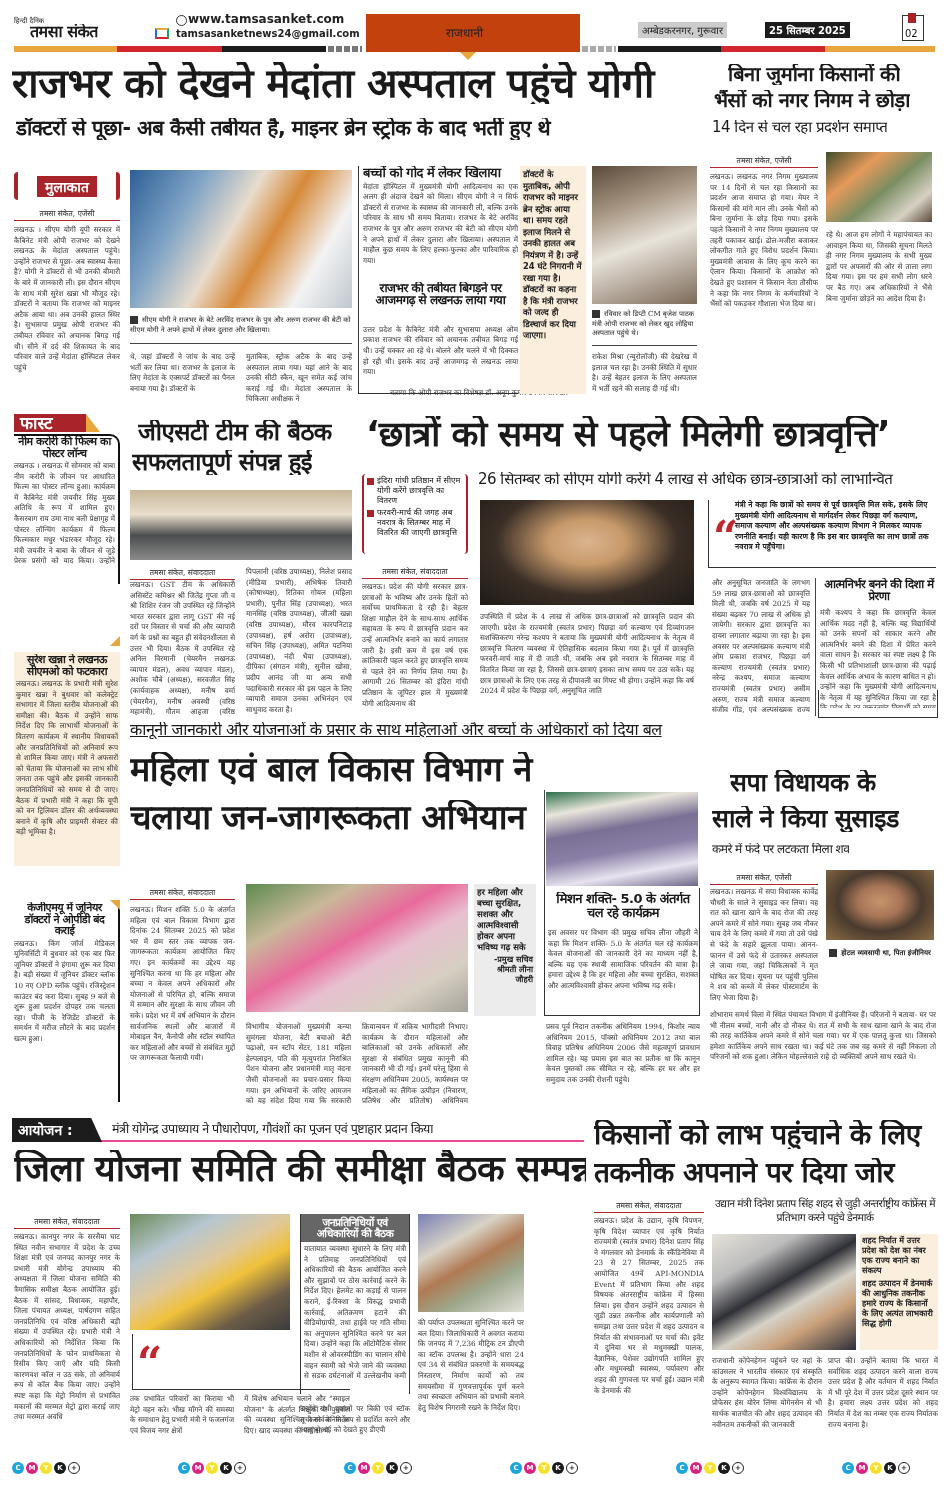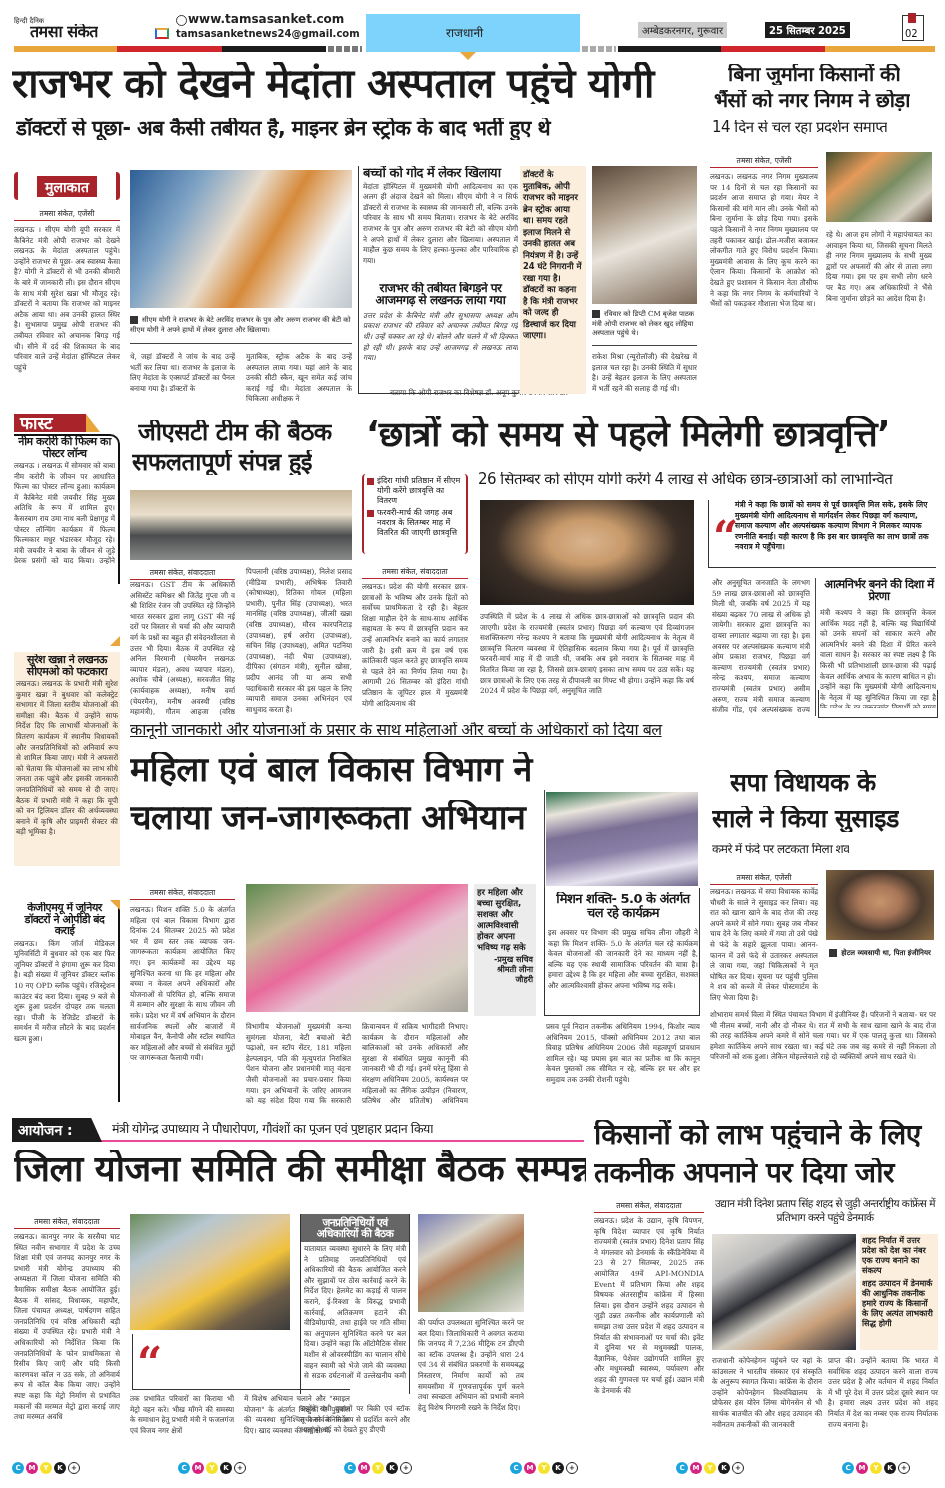--- a/index.html
+++ b/index.html
@@ -24,21 +24,21 @@
   <div class="abs" style="left:14px;top:16px;font-size:7px;color:#222;">हिन्दी दैनिक</div>
   <div class="abs hl" style="left:30px;top:24px;font-size:16px;">तमसा संकेत</div>
   <div class="abs" style="left:155px;top:28px;width:14px;height:11px;border:2px solid #d1262b;border-top-color:#e8a63c;border-left-color:#1a73e8;border-right-color:#1ea362;"></div>
   <div class="abs" style="left:176px;top:15px;width:11px;height:11px;border:1.5px solid #333;border-radius:50%;"></div>
   <div class="abs" style="left:188px;top:12px;font-size:12px;font-weight:bold;color:#222;">www.tamsasanket.com</div>
   <div class="abs" style="left:176px;top:28px;font-size:10px;font-weight:bold;color:#222;">tamsasanketnews24@gmail.com</div>
   <div class="abs" style="left:14px;top:46px;width:103px;height:6px;background:#e8a63c;"></div>
   <div class="abs" style="left:117px;top:46px;width:105px;height:6px;background:#d1262b;"></div>
   <div class="abs" style="left:222px;top:46px;width:104px;height:6px;background:#1c1c1c;"></div>
   <div class="abs" style="left:328px;top:46px;width:34px;height:6px;background:repeating-linear-gradient(90deg,#777 0 6px,transparent 6px 8px);"></div>
-  <div class="abs" style="left:366px;top:14px;width:214px;height:38px;background:#7dd3fc;">
+  <div class="abs" style="left:366px;top:14px;width:214px;height:38px;background:#c2410c;">
     <span class="abs" style="left:80px;top:10px;font-size:12px;color:#222;">राजधानी</span>
   </div>
   <div class="abs" style="left:460px;top:52px;width:0;height:0;border-left:8px solid transparent;border-right:8px solid transparent;border-top:8px solid #e8a63c;"></div>
   <div class="abs" style="left:638px;top:22px;font-size:10px;background:#ccc;padding:1px 4px;color:#222;">अम्बेडकरनगर, गुरूवार</div>
   <div class="abs" style="left:765px;top:22px;font-size:10px;font-weight:bold;background:#1c1c1c;color:#fff;padding:1px 4px;">25 सितम्बर 2025</div>
   <div class="abs" style="left:902px;top:15px;width:22px;height:26px;border:1.5px solid #333;">
     <div class="abs" style="left:5px;top:-3px;width:8px;height:10px;background:#a8232a;"></div>
     <span class="abs" style="left:2px;top:12px;font-size:10px;">02</span>
   </div>
   <div class="abs" style="left:582px;top:46px;width:34px;height:6px;background:repeating-linear-gradient(90deg,#aaa 0 6px,transparent 6px 8px);"></div>
@@ -61,21 +61,21 @@
   <span class="cap-square"></span><span>सीएम योगी ने राजभर के बेटे अरविंद राजभर के पुत्र और अरुण राजभर की बेटी को सीएम योगी ने अपने हाथों में लेकर दुलारा और खिलाया।</span>
 </div>
 <div class="hline" style="left:130px;top:343px;width:222px;"></div>
 <div class="abs body-text" style="left:130px;top:352px;width:105px;height:64px;">थे, जहां डॉक्टरों ने जांच के बाद उन्हें भर्ती कर लिया था। राजभर के इलाज के लिए मेदांता के एक्सपर्ट डॉक्टरों का पैनल बनाया गया है। डॉक्टरों के</div>
 <div class="abs body-text" style="left:246px;top:352px;width:106px;height:64px;">मुताबिक, स्ट्रोक अटैक के बाद उन्हें अस्पताल लाया गया। यहां आने के बाद उनकी सीटी स्कैन, खून समेत कई जांच कराई गई थी। मेदांता अस्पताल के चिकित्सा अधीक्षक ने</div>
 
 <div class="abs" style="left:358px;top:166px;width:160px;height:228px;border-left:1.5px solid #333;border-bottom:1.5px solid #333;padding-left:4px;">
   <div class="hl" style="font-size:13px;">बच्चों को गोद में लेकर खिलाया</div>
   <div class="body-text" style="margin-top:2px;height:94px;">मेदांता हॉस्पिटल में मुख्यमंत्री योगी आदित्यनाथ का एक अलग ही अंदाज देखने को मिला। सीएम योगी ने न सिर्फ डॉक्टरों से राजभर के स्वास्थ्य की जानकारी ली, बल्कि उनके परिवार के साथ भी समय बिताया। राजभर के बेटे अरविंद राजभर के पुत्र और अरुण राजभर की बेटी को सीएम योगी ने अपने हाथों में लेकर दुलारा और खिलाया। अस्पताल में माहौल कुछ समय के लिए हल्का-फुल्का और पारिवारिक हो गया।</div>
   <div class="hl" style="font-size:12px;white-space:normal;text-align:center;margin-top:6px;">राजभर की तबीयत बिगड़ने पर आजमगढ़ से लखनऊ लाया गया</div>
-  <div class="body-text" style="margin-top:4px;height:54px;font-style:italic;">उत्तर प्रदेश के कैबिनेट मंत्री और सुभासपा अध्यक्ष ओम प्रकाश राजभर की रविवार को अचानक तबीयत बिगड़ गई थी। उन्हें चक्कर आ रहे थे। बोलने और चलने में भी दिक्कत हो रही थी। इसके बाद उन्हें आजमगढ़ से लखनऊ लाया गया।</div>
+  <div class="body-text" style="margin-top:18px;height:54px;">उत्तर प्रदेश के कैबिनेट मंत्री और सुभासपा अध्यक्ष ओम प्रकाश राजभर की रविवार को अचानक तबीयत बिगड़ गई थी। उन्हें चक्कर आ रहे थे। बोलने और चलने में भी दिक्कत हो रही थी। इसके बाद उन्हें आजमगढ़ से लखनऊ लाया गया।</div>
 </div>
 <div class="abs body-text" style="left:362px;top:388px;width:240px;height:12px;white-space:nowrap;margin-left:28px;">बताया कि ओपी राजभर का विशेषज्ञ डॉ. अनूप कुमार ठक्कर और डॉ.</div>
 
 <div class="abs sidebox" style="left:520px;top:166px;width:66px;height:228px;padding:3px;">
   <div style="font-size:8.4px;line-height:11.5px;font-weight:bold;color:#222;">डॉक्टरों के मुताबिक, ओपी राजभर को माइनर ब्रेन स्ट्रोक आया था। समय रहते इलाज मिलने से उनकी हालत अब नियंत्रण में है। उन्हें 24 घंटे निगरानी में रखा गया है। डॉक्टरों का कहना है कि मंत्री राजभर को जल्द ही डिस्चार्ज कर दिया जाएगा।</div>
 </div>
 
 <div class="abs photo" style="left:592px;top:166px;width:105px;height:138px;background:linear-gradient(160deg,#5b4a3b 0%,#a99884 30%,#e8e3db 55%,#7d6a58 100%);"></div>
 <div class="abs caption" style="left:592px;top:310px;width:105px;">
   <span class="cap-square"></span><span>रविवार को डिप्टी CM बृजेश पाठक मंत्री ओपी राजभर को लेकर खुद लोहिया अस्पताल पहुंचे थे।</span>

